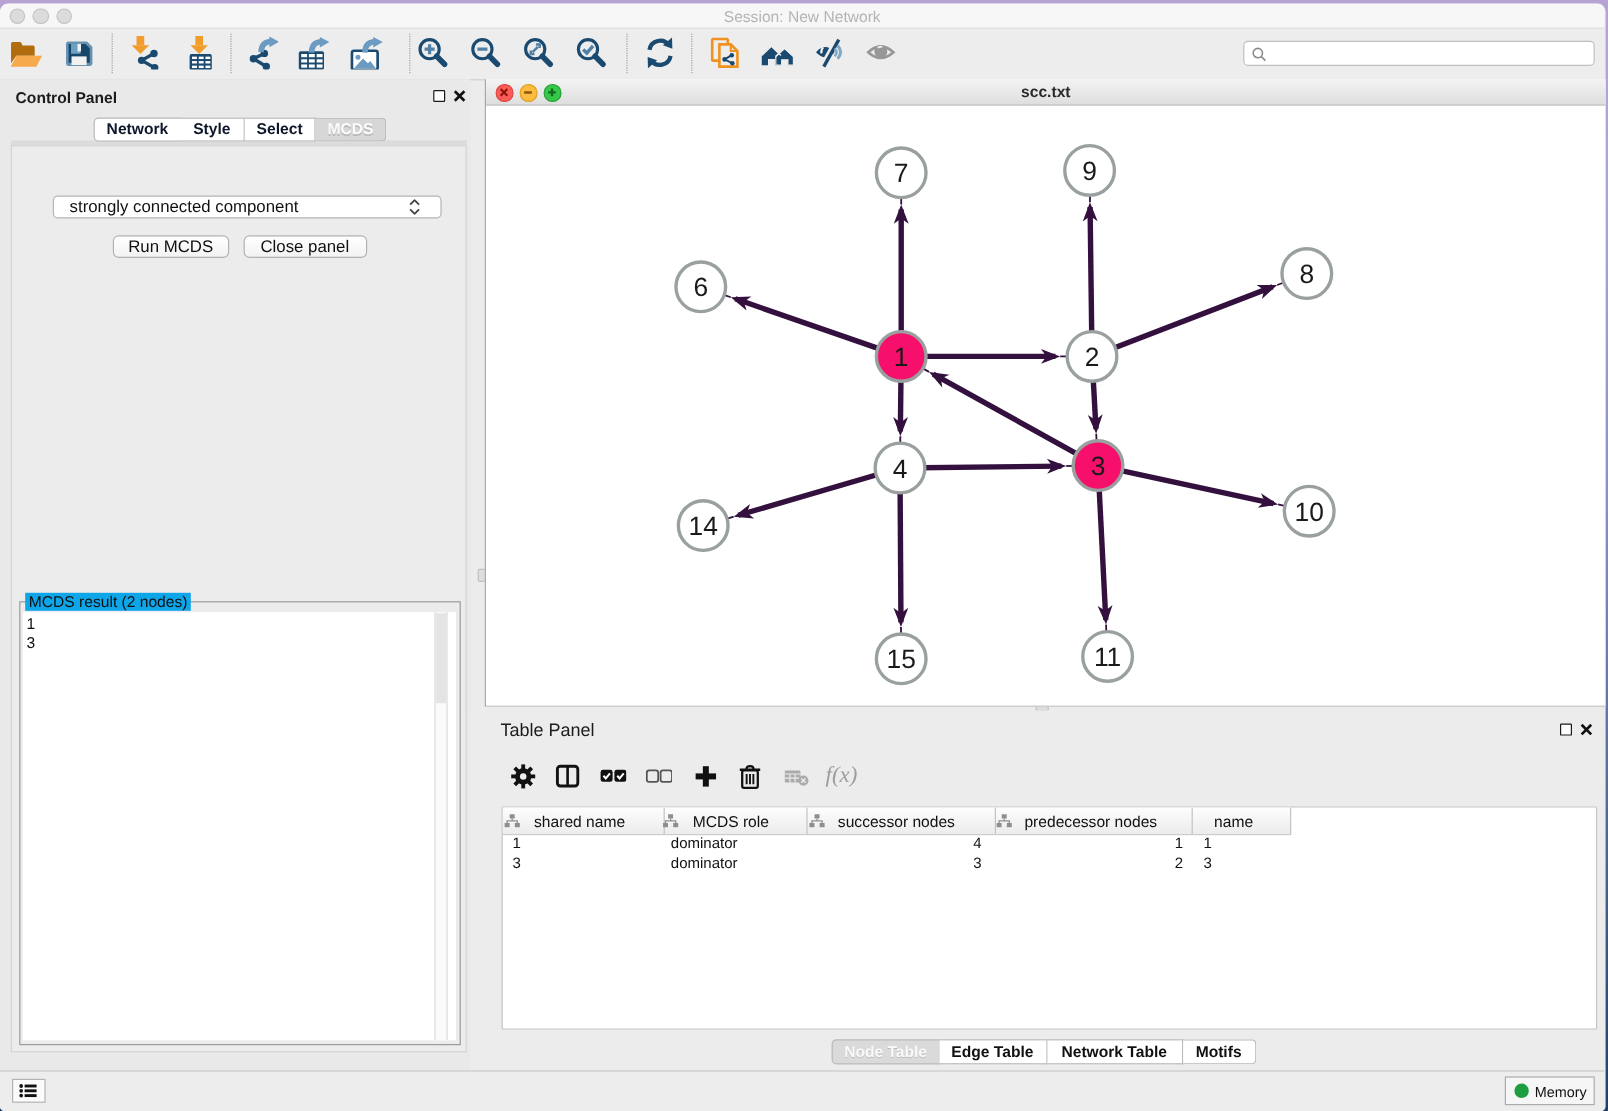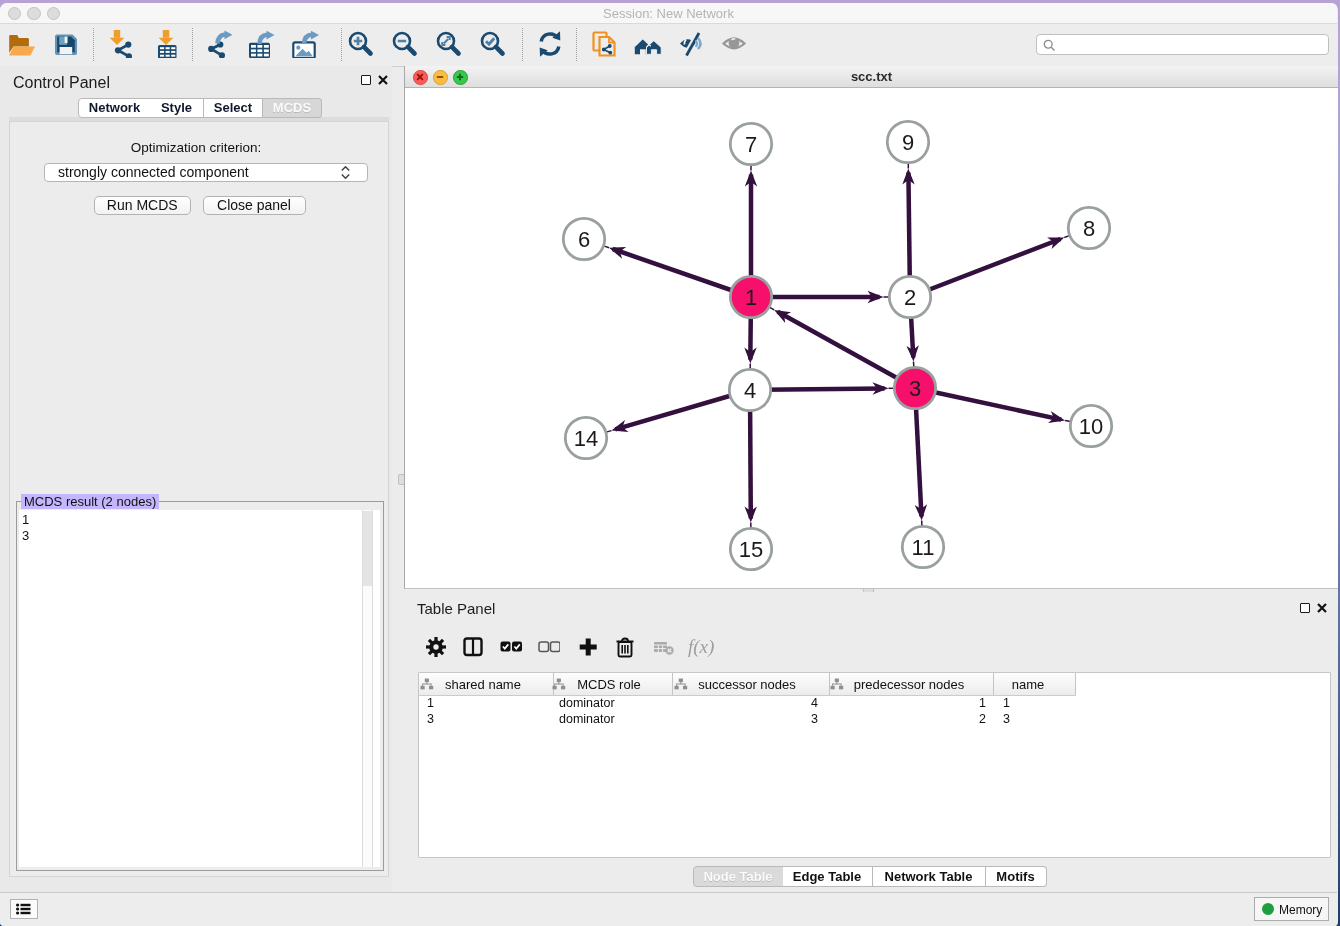--- a/index.html
+++ b/index.html
@@ -9,21 +9,21 @@
 .abs{position:absolute;}
 .titlebar{left:0;top:0;width:1337px;height:20px;background:#f7f7f7;border-bottom:1px solid #dadada;}
 .tl{width:11.5px;height:11.5px;border-radius:50%;background:#dcdcdc;border:1px solid #c3c3c3;top:3.5px;}
 .apptitle{left:0;top:3px;width:1337px;text-align:center;font-size:13px;color:#b4b4b4;}
 .toolbar{left:0;top:21px;width:1337px;height:42px;background:#ededed;border-bottom:1px solid #cfcfcf;}
 .tsep{top:25px;height:33px;width:0;border-left:1px dotted #9f9f9f;}
 .icon{width:28px;height:28px;top:27px;}
 .search{left:1036px;top:31px;width:291px;height:19px;background:#fff;border:1px solid #c0c0c0;border-radius:4px;}
 
 .cp{left:0;top:63px;width:392px;height:826px;background:#e9e9e9;}
-.cphead{left:13px;top:8px;font-size:16px;color:#1c1c1c;}
+.cphead{left:13px;top:8px;font-size:13px;color:#1c1c1c;font-weight:bold;}
 .panebtn{width:7.5px;height:7.5px;border:1.6px solid #1a1a1a;border-radius:1px;background:#fff;}
 .tab{top:32px;height:18px;background:#fff;border:1px solid #b9b9b9;font-size:13px;color:#0f172a;
  text-align:center;line-height:18px;font-weight:bold;}
 .cpcontent{left:9px;top:55px;width:378px;height:754px;background:#ececec;border:1px solid #d4d4d4;}
 .btn{background:linear-gradient(#ffffff,#f2f2f2);border:1px solid #b3b3b3;border-radius:5px;
  font-size:14px;color:#111;text-align:center;}
 
 .netwin{left:404px;top:63px;width:933px;height:522px;background:#fff;border-left:1px solid #a8a8a8;border-bottom:1px solid #c2c2c2;}
 .nettitle{left:0;top:0;width:933px;height:21px;background:linear-gradient(#f3f3f3,#dedede);
  border-bottom:1px solid #b5b5b5;}
@@ -188,29 +188,28 @@
     <div class="abs panebtn" style="left:361px;top:9px;"></div>
     <svg class="abs" style="left:377px;top:8px;" width="12" height="12" viewBox="0 0 12 12">
       <path d="M2 2 L10 10 M10 2 L2 10" stroke="#111" stroke-width="2.2"></path>
     </svg>
     <div class="abs" style="left:9px;top:51px;width:380px;height:5px;background:#dcdcdc;"></div>
       <div class="abs tab" style="left:78px;width:71px;border-radius:4px 0 0 4px;">Network</div>
     <div class="abs tab" style="left:150px;width:53px;border-left:none;">Style</div>
     <div class="abs tab" style="left:204px;width:58px;border-left:none;">Select</div>
     <div class="abs tab" style="left:263px;width:58px;border-radius:0 4px 4px 0;border-left:none;background:#d7d7d7;color:#fbfbfb;text-shadow:0 1px 0 #bbb;">MCDS</div>
     <div class="abs cpcontent">
-      <div class="abs" style="left:0;top:18px;width:372px;text-align:center;font-size:13.5px;color:#111;">Optimization criterion:</div>
         <div class="abs" style="left:34px;top:41px;width:309px;height:17px;background:#fff;border:1px solid #b5b5b5;border-radius:4px;font-size:14px;color:#111;line-height:17px;padding-left:13px;">strongly connected component</div>
         <svg class="abs" style="left:330px;top:44px;" width="11" height="13" viewBox="0 0 11 13">
 <path d="M1.8 4.6 L5.5 0.8 L9.2 4.6 M1.8 8.4 L5.5 12.2 L9.2 8.4" fill="none" stroke="#444" stroke-width="1.5"></path>
         </svg>
         <div class="abs btn" style="left:84px;top:74px;width:94.5px;height:16.5px;line-height:17px;">Run MCDS</div>
         <div class="abs btn" style="left:192.5px;top:74px;width:101px;height:16.5px;line-height:17px;">Close panel</div>
         <div class="abs" style="left:6px;top:379px;width:366px;height:368px;border:1px solid #9c9c9c;"></div>
-        <div class="abs" style="left:11px;top:371.5px;background:#c4b5fd;padding:0 3px;font-size:13px;color:#111;">MCDS result (2 nodes)</div>
+        <div class="abs" style="left:11px;top:371.5px;background:#0ea5e9;padding:0 3px;font-size:13px;color:#111;">MCDS result (2 nodes)</div>
         <div class="abs" style="left:9px;top:388px;width:361px;height:357px;background:#fff;"></div>
         <div class="abs" style="left:12px;top:390px;font-size:13px;color:#111;line-height:16px;">1<br>3</div>
         <div class="abs" style="left:352px;top:388px;width:9px;height:357px;background:#fbfbfb;border-left:1px solid #dcdcdc;border-right:1px solid #dcdcdc;"></div>
         <div class="abs" style="left:353px;top:389px;width:9px;height:75px;background:#e4e4e4;"></div>
     </div>
   </div>
 
   <div class="abs" style="left:398px;top:471px;width:5px;height:9px;background:#dedede;border:1px solid #c0c0c0;border-radius:2px;"></div>
   <div class="abs" style="left:863px;top:583px;width:9px;height:5px;background:#dedede;border:1px solid #c0c0c0;border-radius:2px;"></div>
 

